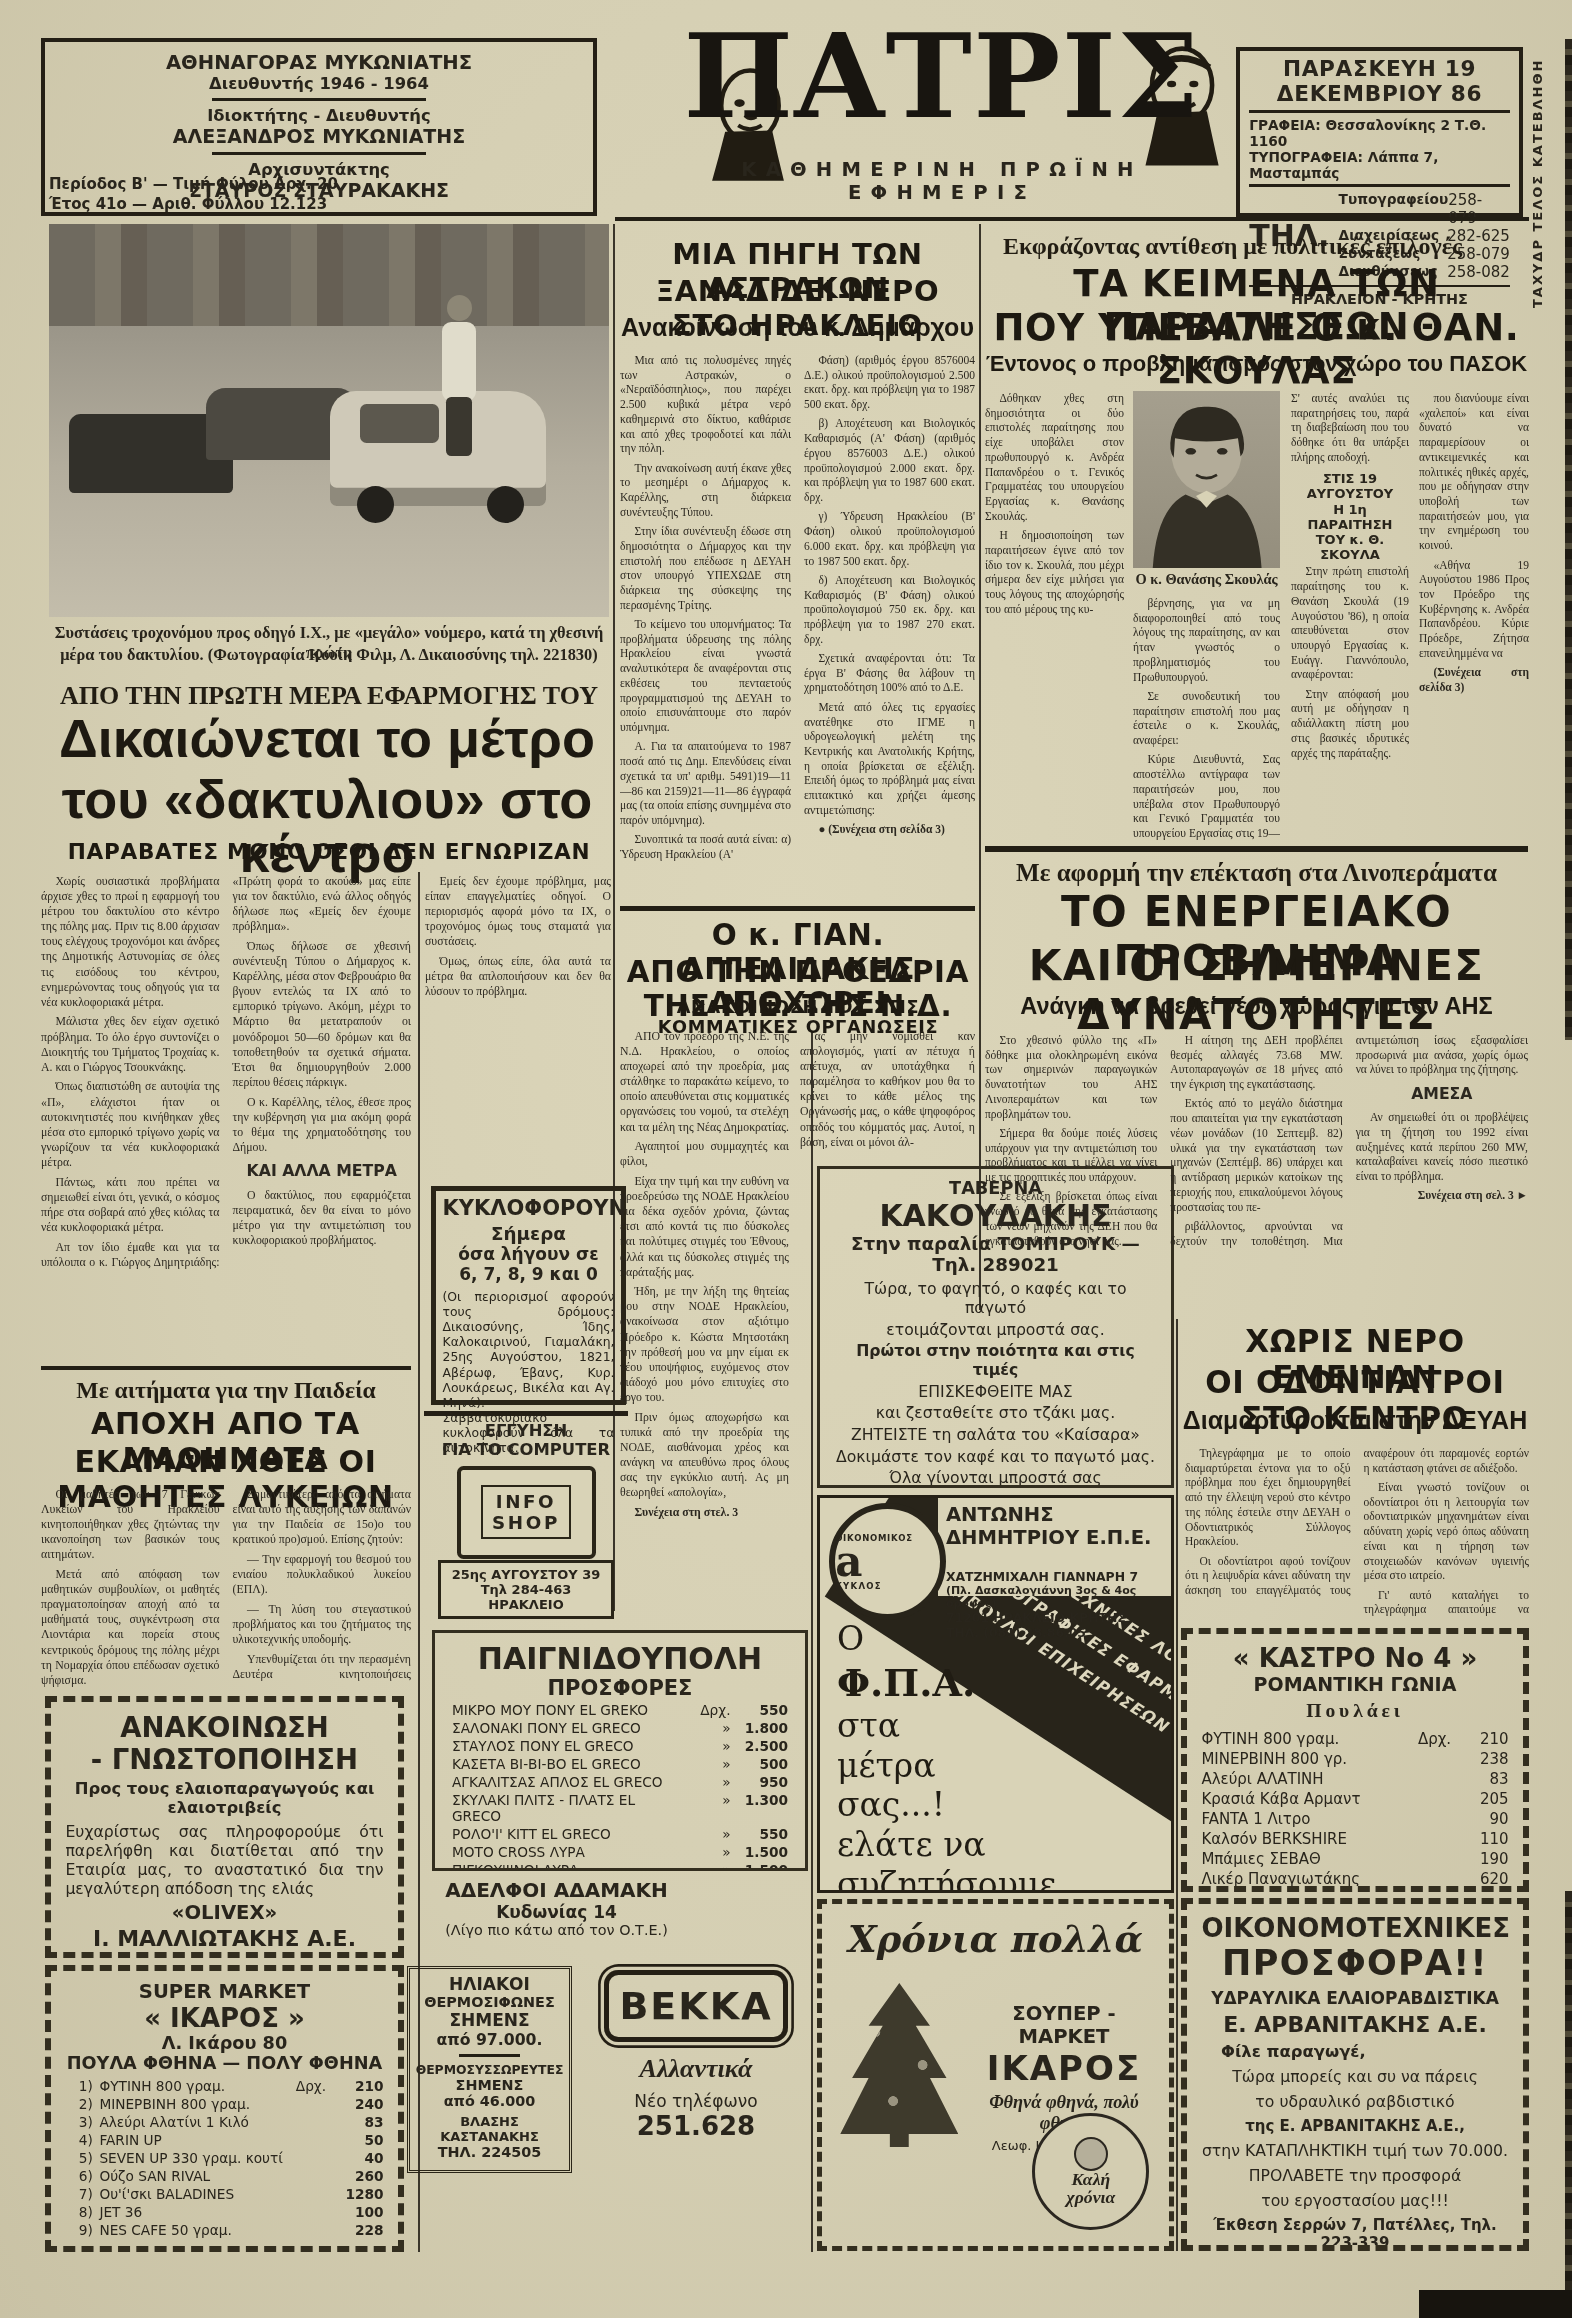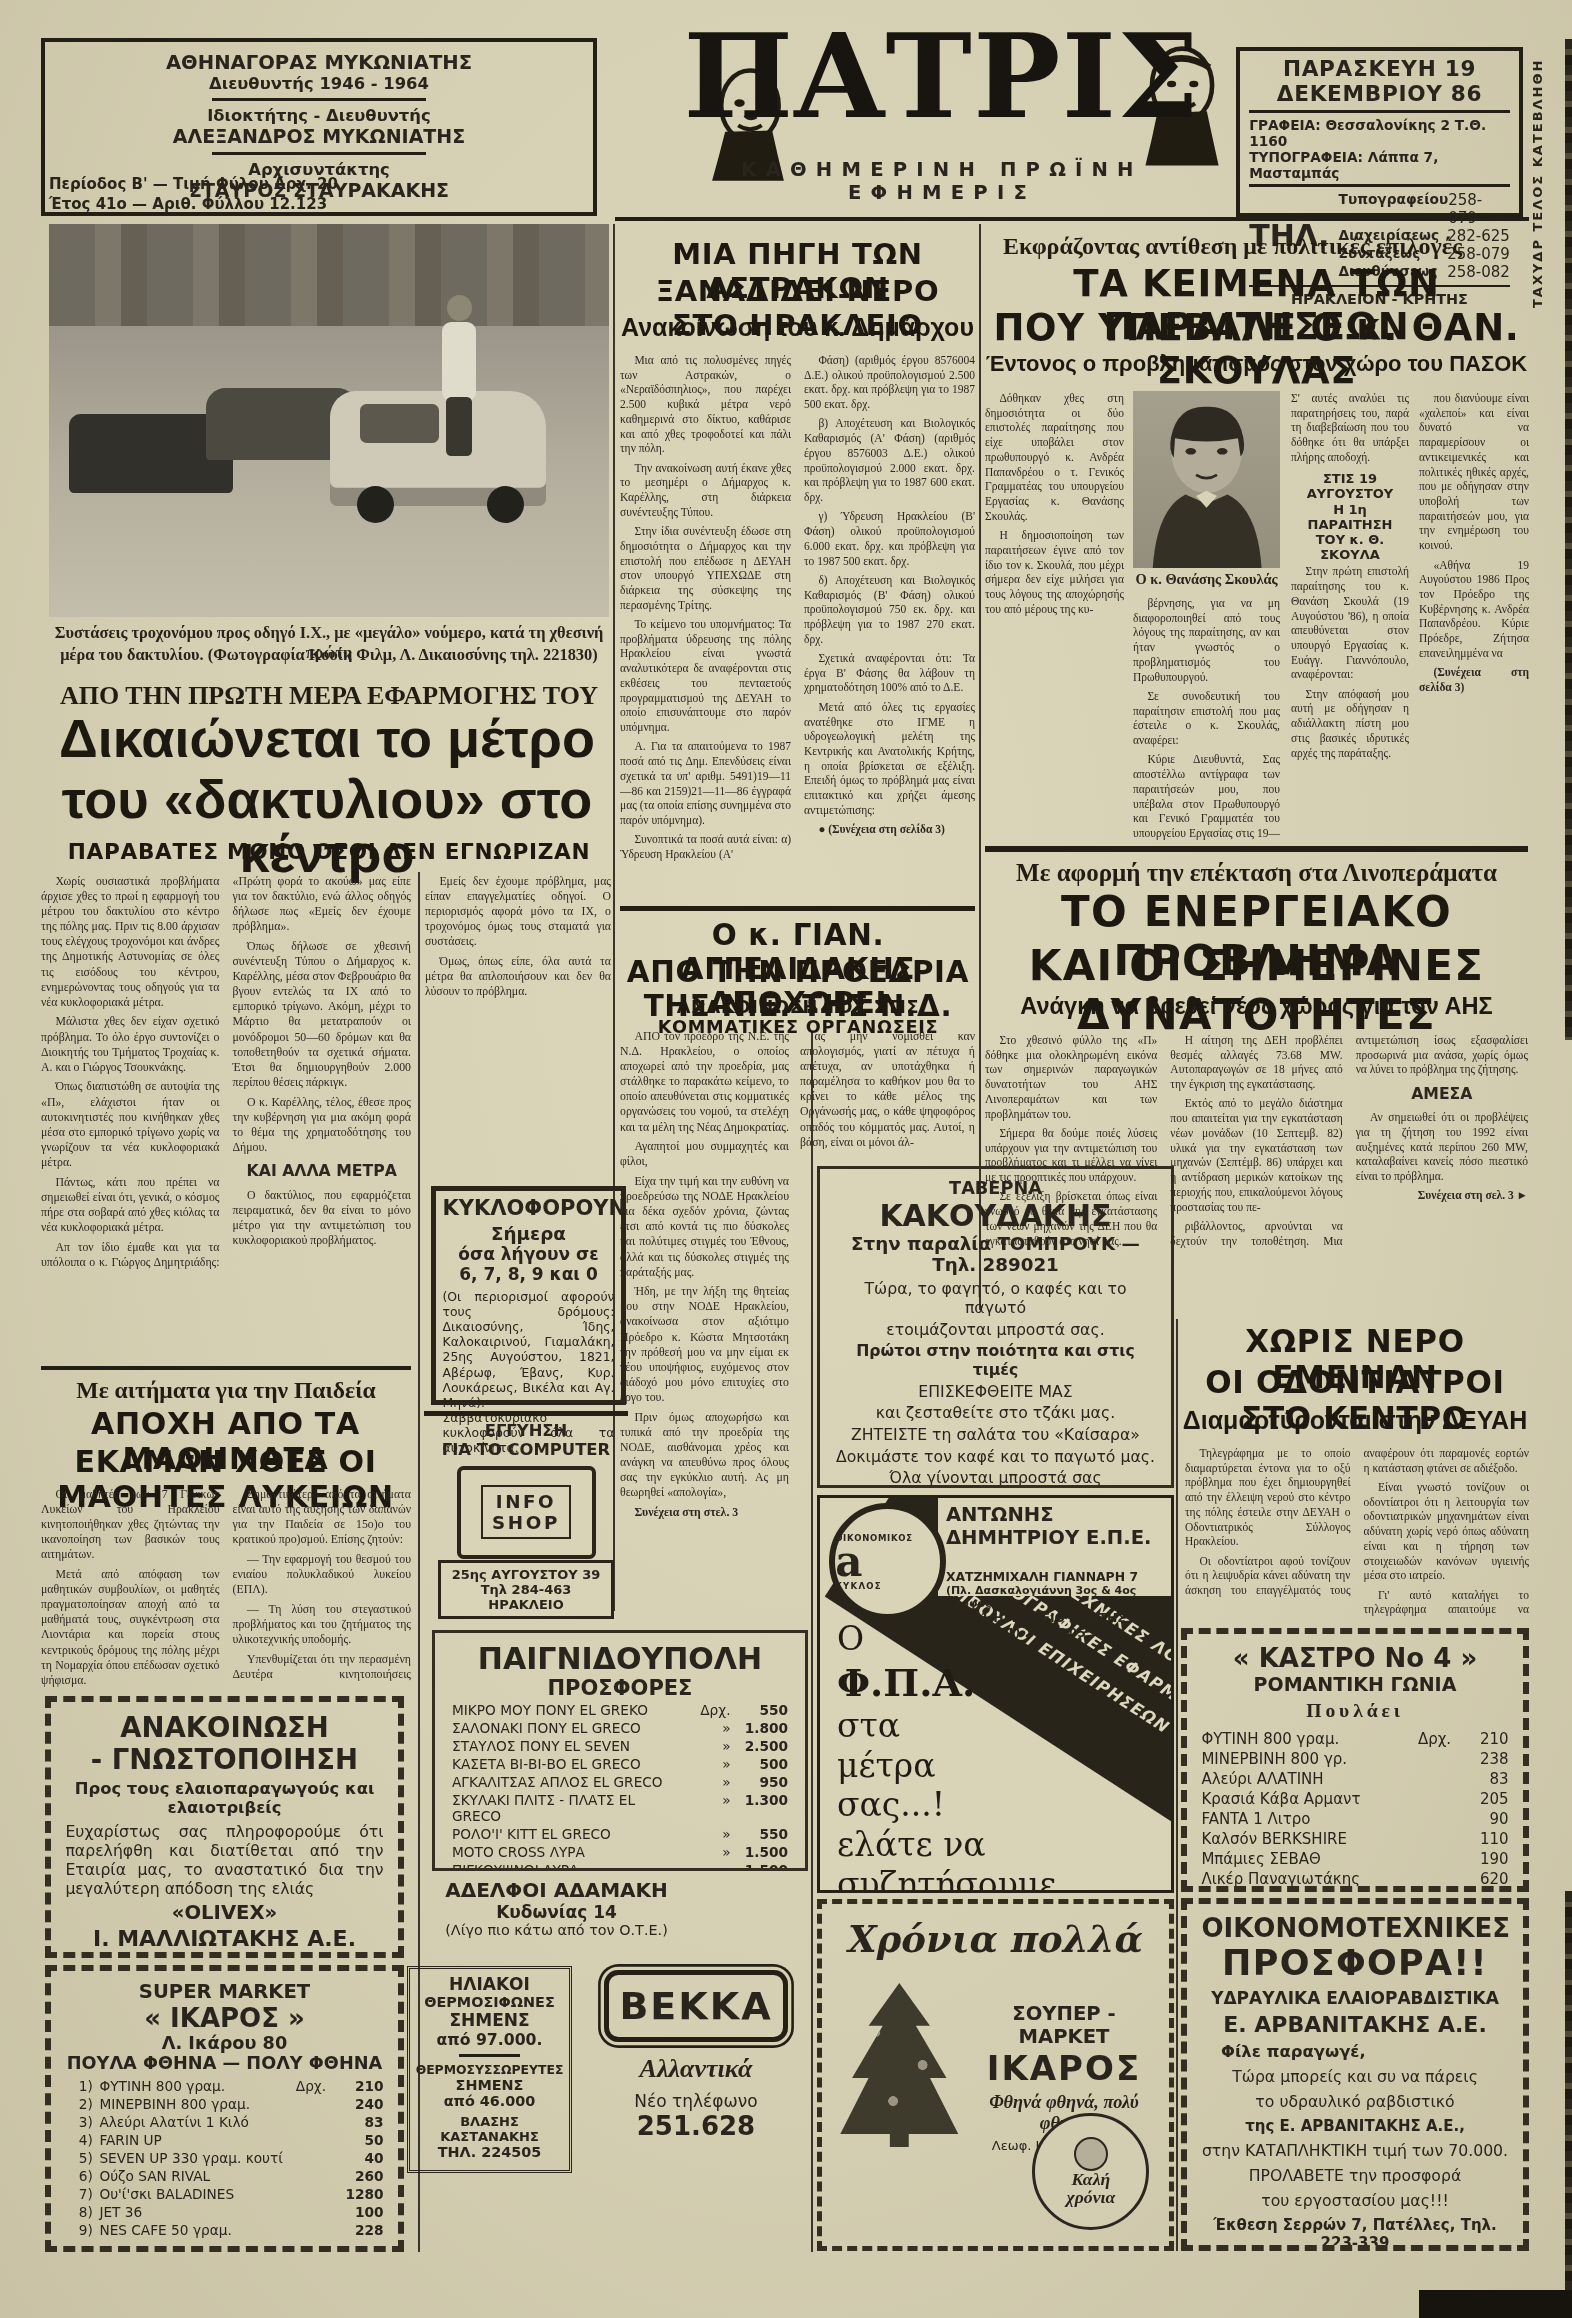--- a/index.html
+++ b/index.html
@@ -561,21 +561,21 @@
           <span class="pr b">550</span>
         </div>
 
         <div class="pricerow" style="font-size:13.7px">
           <span class="nm">ΣΑΛΟΝΑΚΙ ΠΟΝΥ  EL GRECO</span>
           <span class="mk">»</span>
           <span class="pr b">1.800</span>
         </div>
 
         <div class="pricerow" style="font-size:13.7px">
-          <span class="nm">ΣΤΑΥΛΟΣ ΠΟΝΥ EL SEVEN</span>
+          <span class="nm">ΣΤΑΥΛΟΣ ΠΟΝΥ EL GRECO</span>
           <span class="mk">»</span>
           <span class="pr b">2.500</span>
         </div>
 
         <div class="pricerow" style="font-size:13.7px">
           <span class="nm">ΚΑΣΕΤΑ ΒΙ-ΒΙ-ΒΟ  EL GRECO</span>
           <span class="mk">»</span>
           <span class="pr b">500</span>
         </div>
 

